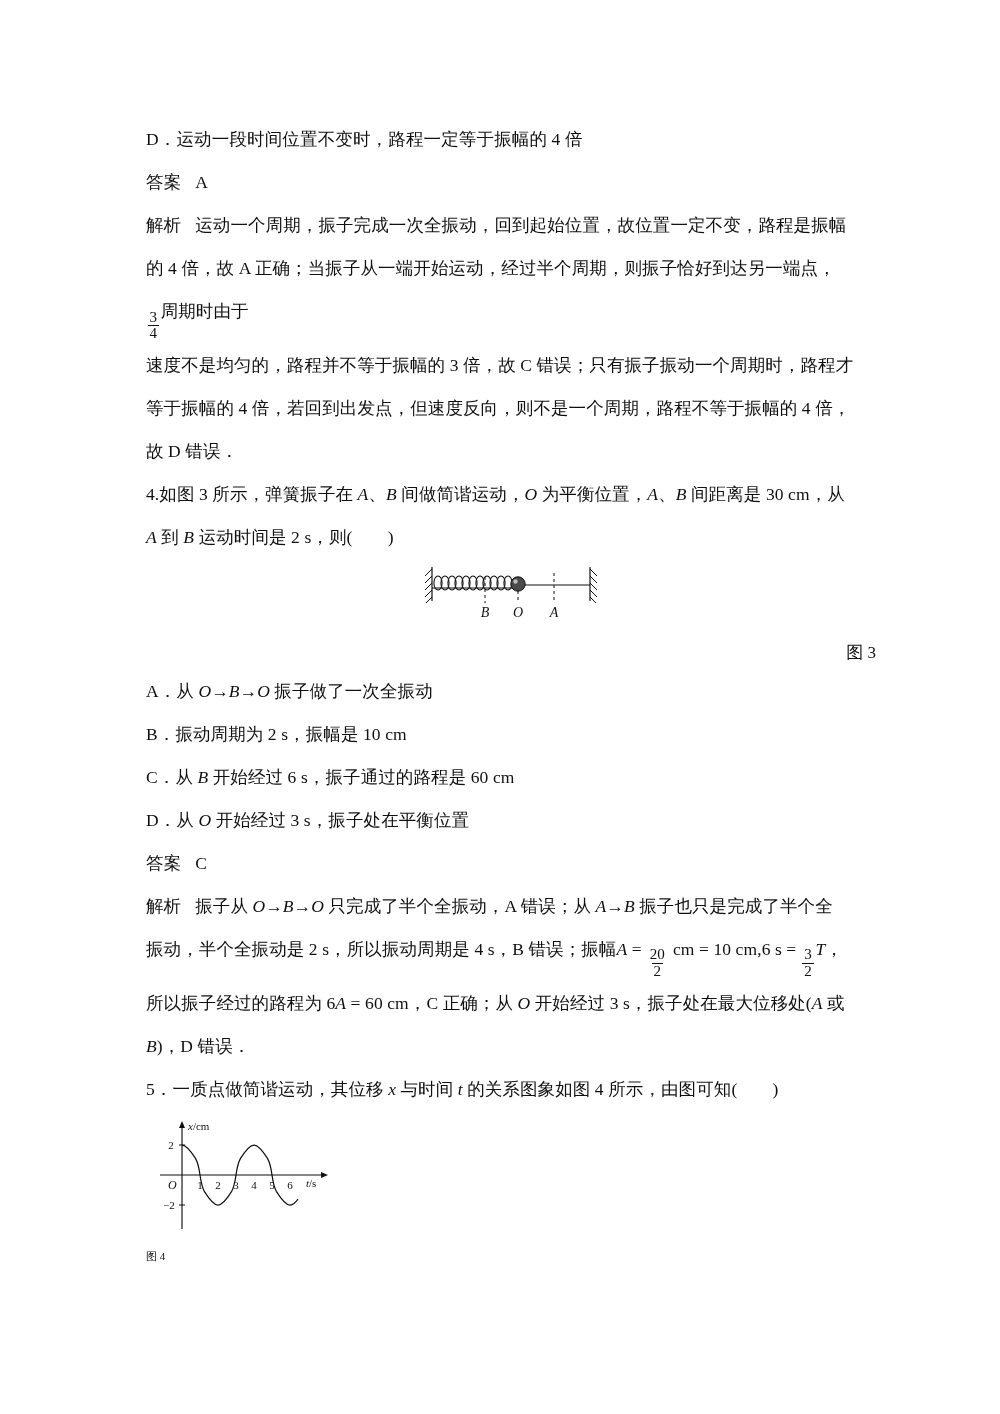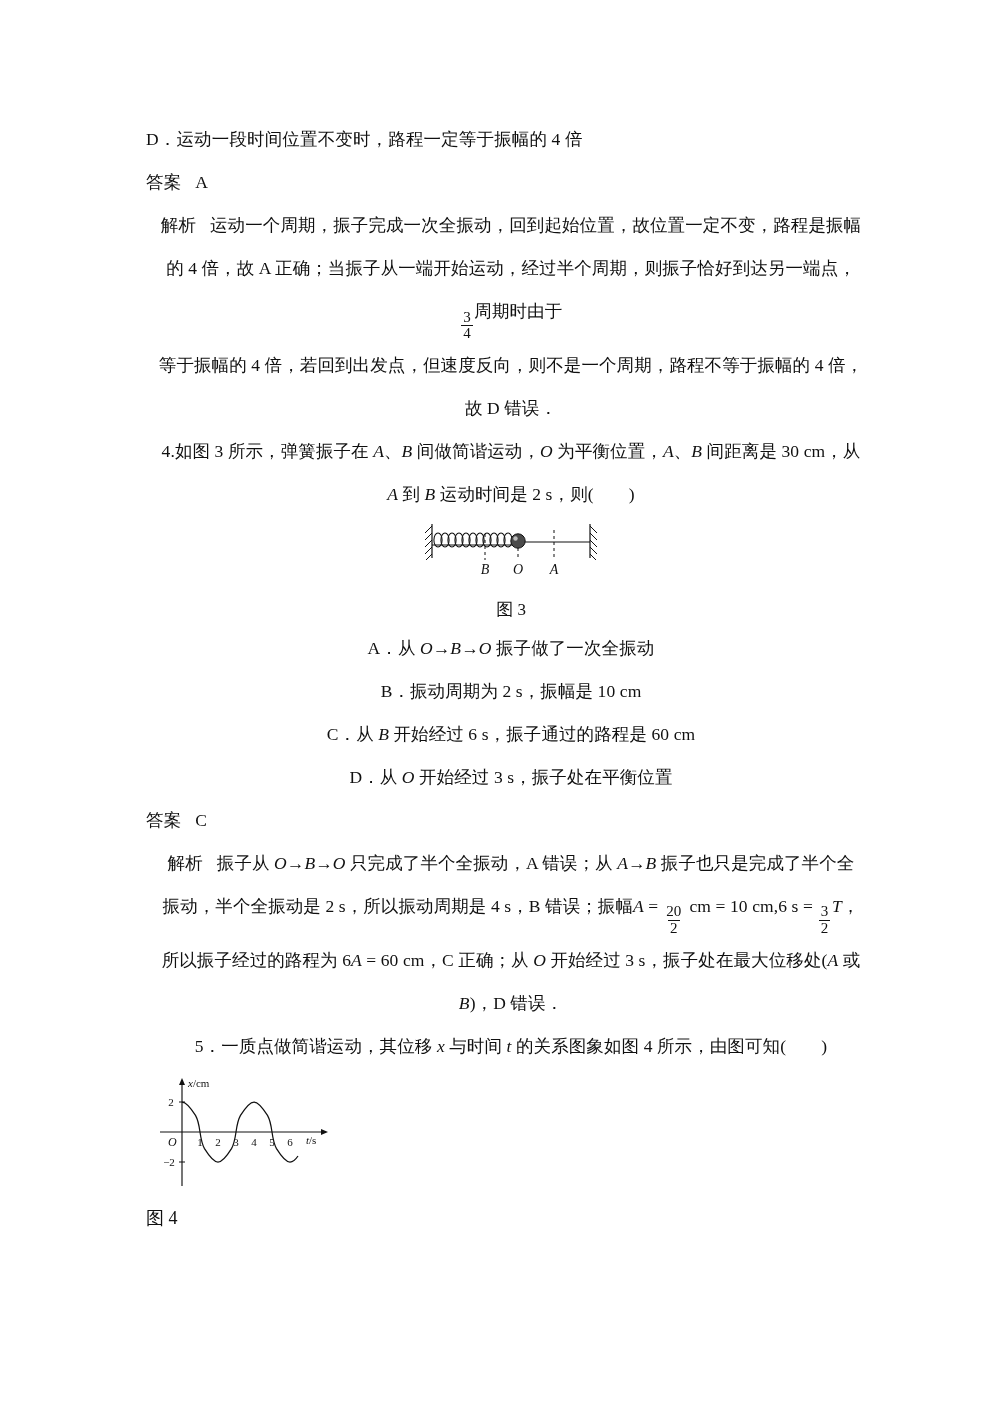--- a/index.html
+++ b/index.html
@@ -58,55 +58,55 @@
     vertical-align: -0.48em;
     font-size: 0.86em;
     line-height: 1.02;
     margin: 0 1.5px;
     position: relative;
     top: -0.18em;
   }
   .frac .num { padding: 0 2px; }
   .frac .den { padding: 0 2px; border-top: 1px solid #111; }
 
-  .blockline { display: block; text-align: center; }
+  .blockline { display: block; }
 
   
   .fig3wrap {
     width: 730px;
     text-align: center;
     margin-top: 4px;
   }
   .fig3 {
     display: inline-block;
     position: relative;
     width: 186px;
     height: 72px;
   }
   .fig3cap, .fig4cap {
-    text-align: center;
+    text-align: right;
     font-size: 17px;
     margin-top: 2px;
   }
 
   
   .fig4wrap {
     width: 730px;
     text-align: left;
     margin-top: 6px;
   }
   .fig4 {
     display: inline-block;
     position: relative;
     width: 200px;
     height: 118px;
   }
 
   .figcaption-left {
-    font-size: 18px;
+    font-size: 11px;
     margin-top: 10px;
   }
 
   svg { display: block; }
 </style>
 </head>
 <body>
 
 <div class="page">
   <div class="content">
@@ -121,20 +121,21 @@
       <span class="blockline">
         <span class="lbl">解析</span><span class="gapsm"></span><span>运动一个周期，振子完成一次全振动，回到起始位置，故位置一定不变，路程是振幅</span>
       </span>
       <span class="blockline">的 4 倍，故 A 正确；当振子从一端开始运动，经过半个周期，则振子恰好到达另一端点，</span>
       <span class="blockline">
         <span class="frac">
             <span class="num">3</span>
             <span class="den">4</span>
           </span><span>周期时由于</span>
       </span>
+      <span class="blockline">速度不是均匀的，路程并不等于振幅的 3 倍，故 C 错误；只有振子振动一个周期时，路程才</span>
       <span class="blockline">等于振幅的 4 倍，若回到出发点，但速度反向，则不是一个周期，路程不等于振幅的 4 倍，</span>
       <span class="blockline">故 D 错误．</span>
     </div>
 
     <div class="para">
       <span class="blockline"><span>4.如图 3 所示，弹簧振子在 </span><span class="it">A</span><span>、</span><span class="it">B</span><span> 间做简谐运动，</span><span class="it">O</span><span> 为平衡位置，</span><span class="it">A</span><span>、</span><span class="it">B</span><span> 间距离是 30 cm，从</span></span>
       <span class="blockline"><span class="it">A</span><span> 到 </span><span class="it">B</span><span> 运动时间是 2 s，则(　　)</span></span>
     </div>
 
     <div class="fig3wrap">

